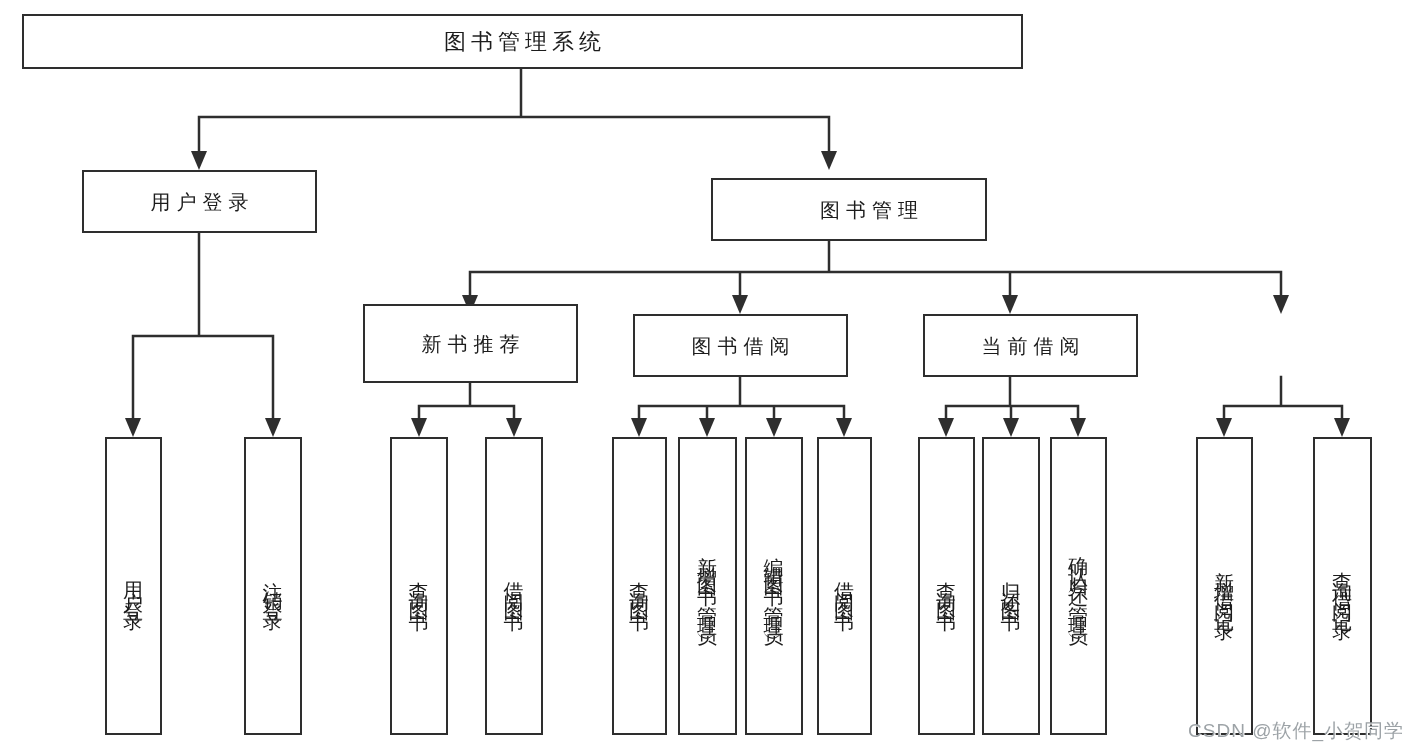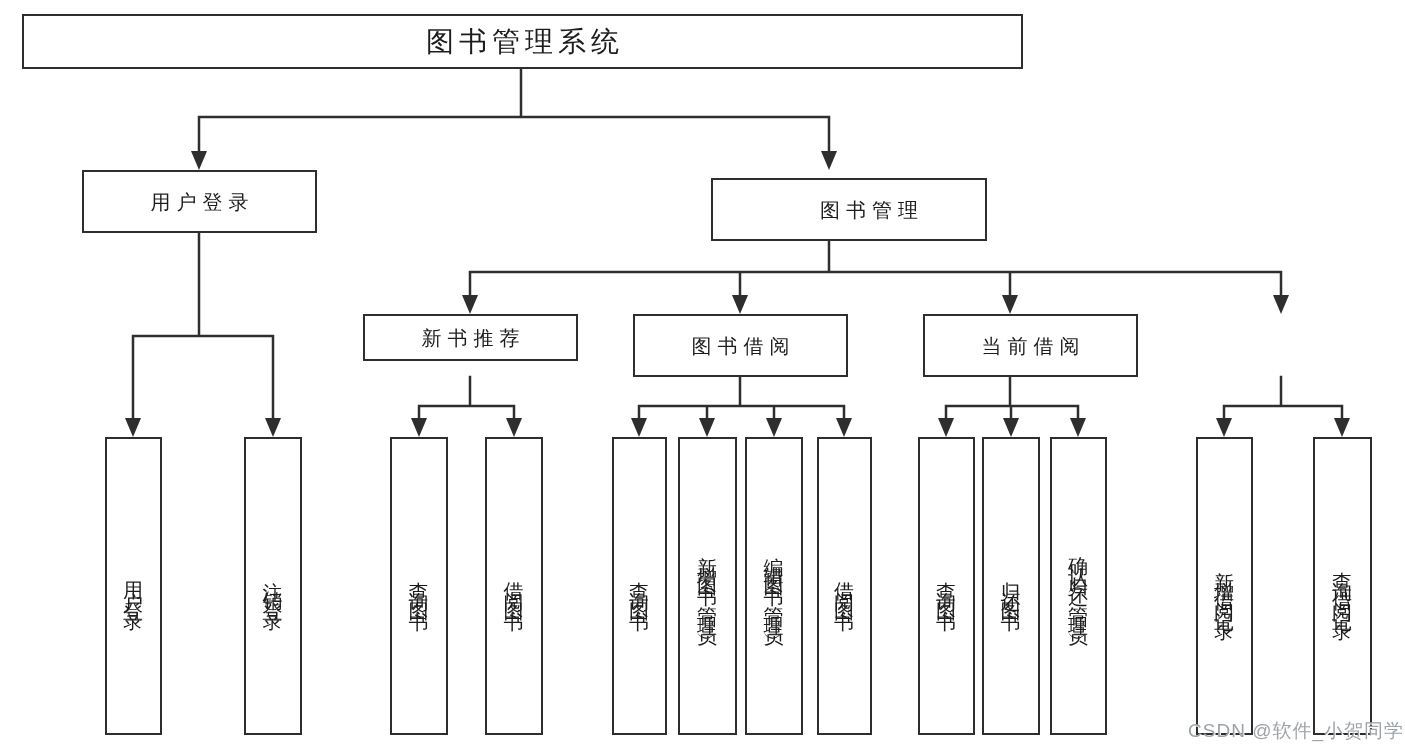--- a/index.html
+++ b/index.html
@@ -27,21 +27,21 @@
     color: #1c1c1c;
   }
   .hlabel {
     font-size: 20px;
     letter-spacing: 6px;
     text-indent: 6px;
     white-space: nowrap;
     line-height: 1;
   }
   .root-label {
-    font-size: 28px;
+    font-size: 22px;
     letter-spacing: 5px;
     text-indent: 5px;
   }
   .leaf {
     top: 437px;
     height: 298px;
     z-index: 1;
   }
   .vlabel {
     writing-mode: vertical-rl;
@@ -106,21 +106,21 @@
     <span class="hlabel root-label">图书管理系统</span>
   </div>
 
   <div class="box" style="left:82px; top:170px; width:235px; height:63px;">
     <span class="hlabel">用户登录</span>
   </div>
   <div class="box" style="left:711px; top:178px; width:276px; height:63px;padding-left:40px;">
     <span class="hlabel">图书管理</span>
   </div>
 
-  <div class="box" style="left:363px; top:314px; width:215px; height:47px;">
+  <div class="box" style="left:363px; top:304px; width:215px; height:79px;">
     <span class="hlabel">新书推荐</span>
   </div>
   <div class="box" style="left:633px; top:314px; width:215px; height:63px;">
     <span class="hlabel">图书借阅</span>
   </div>
   <div class="box" style="left:903px; top:314px; width:215px; height:63px;margin-left:20px;">
     <span class="hlabel">当前借阅</span>
   </div>
 
   <div class="box leaf" style="left:105px; width:57px;">

